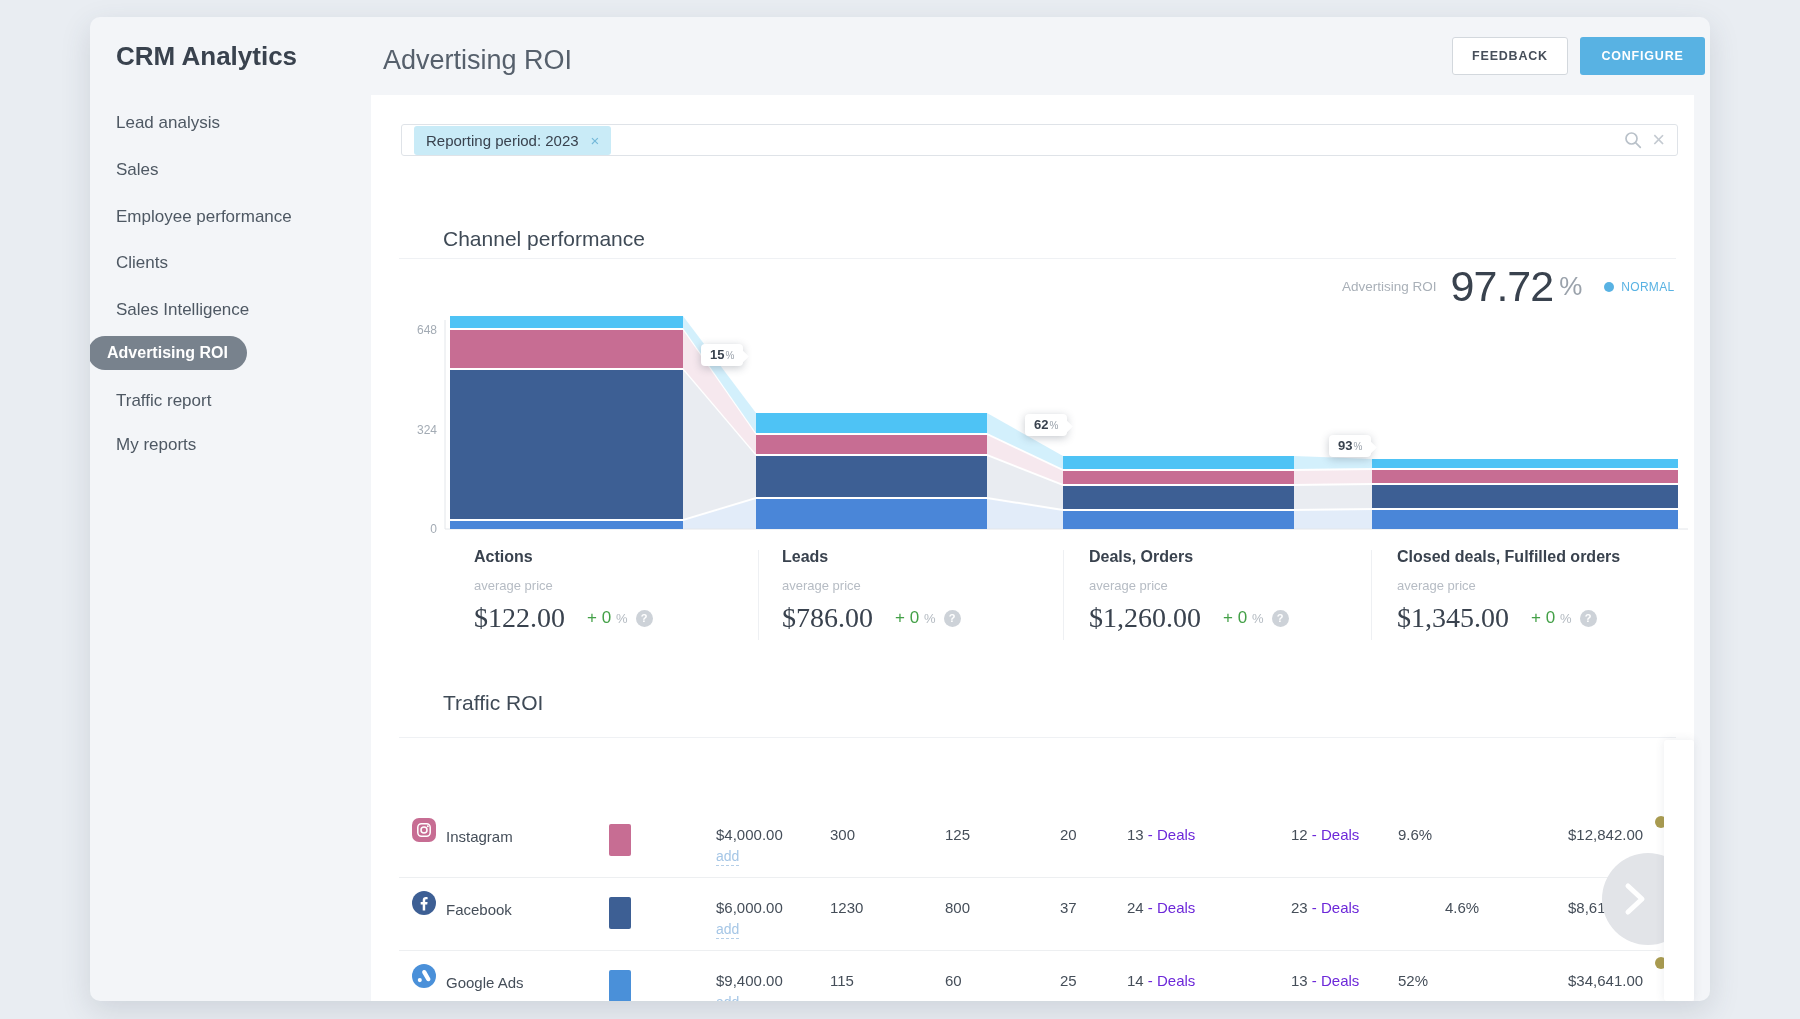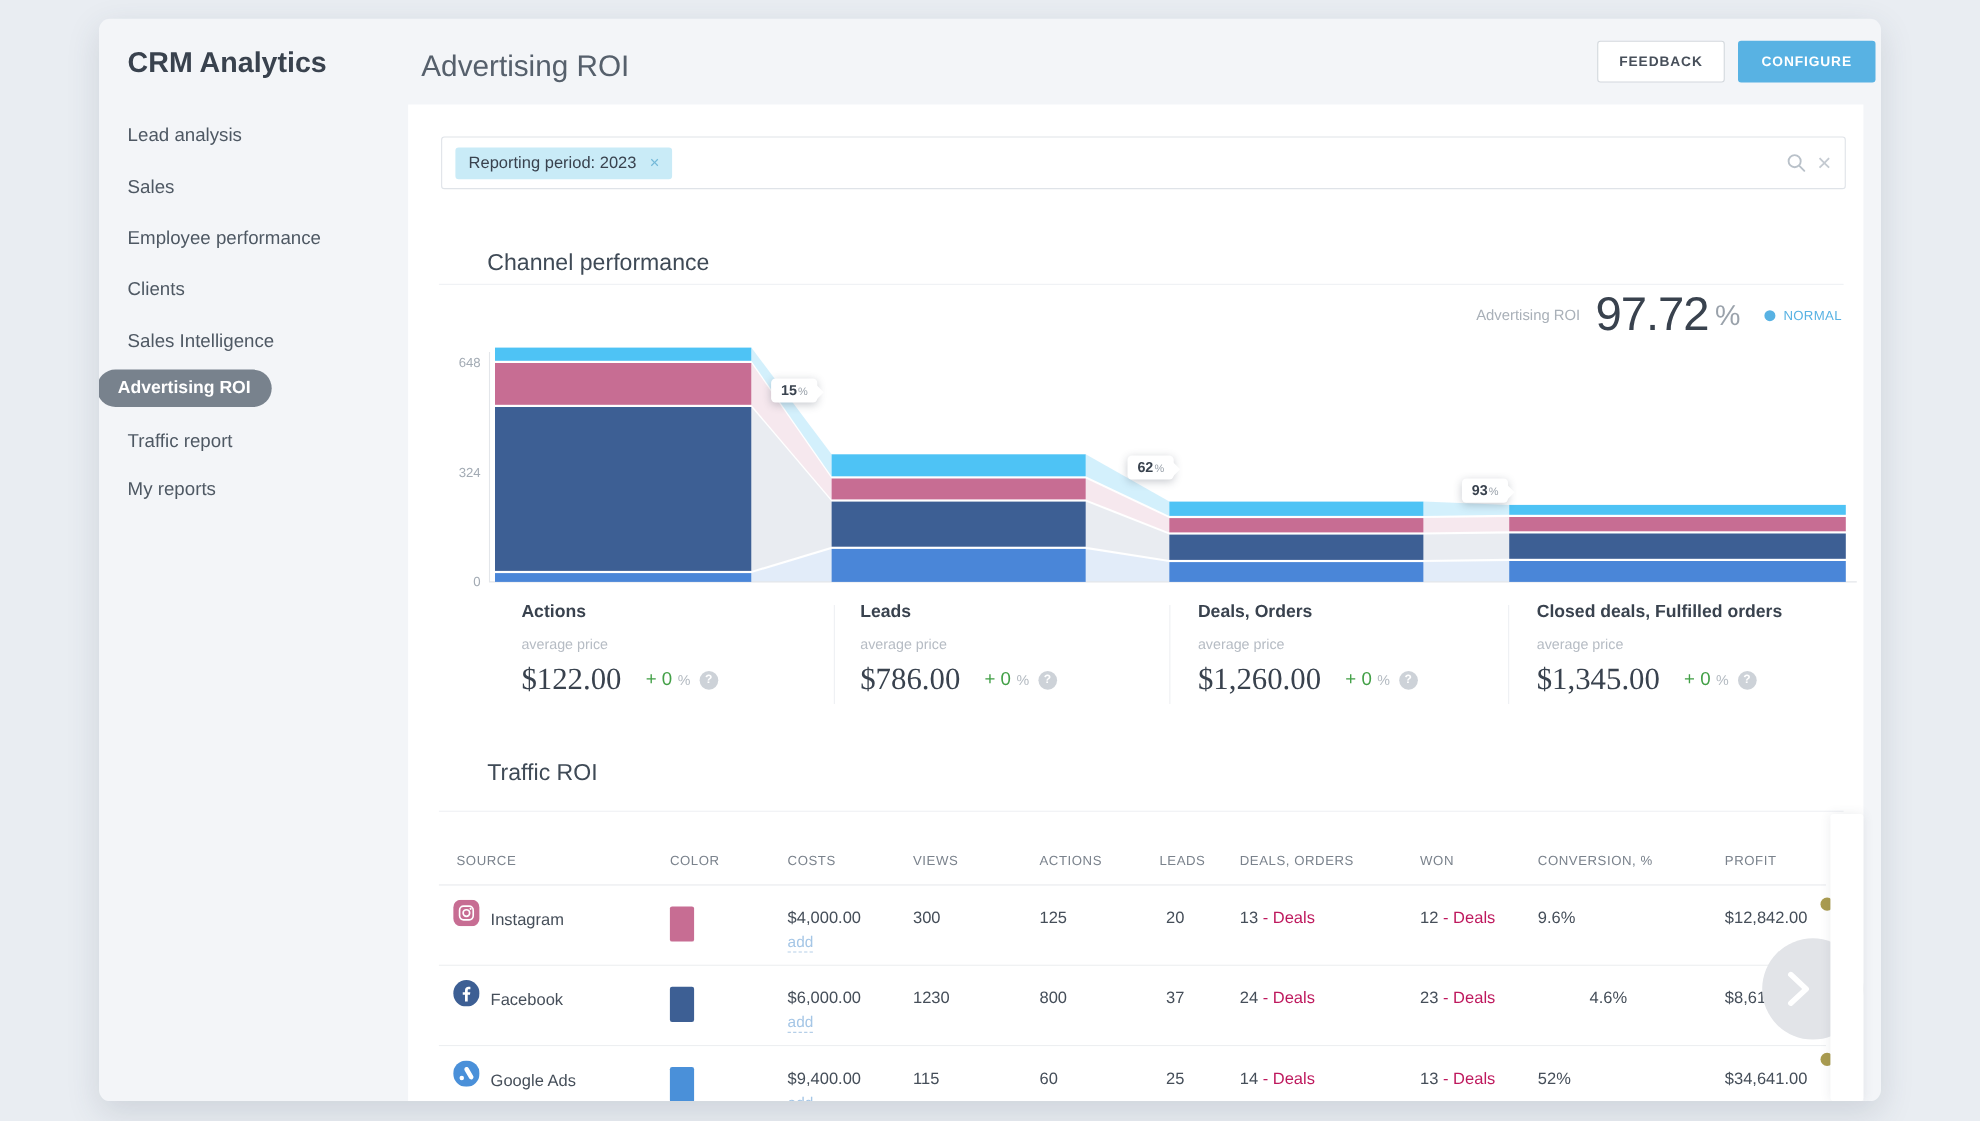--- a/index.html
+++ b/index.html
@@ -18,21 +18,21 @@
   
   .page-title{left:293px;top:28px;font-size:27px;color:#56606c;}
   .btn{height:38px;border-radius:3px;font-size:12.5px;font-weight:bold;letter-spacing:.8px;
        display:flex;align-items:center;justify-content:center;cursor:pointer;box-sizing:border-box;}
   .btn-feedback{left:1362px;top:20px;width:116px;background:#fff;border:1px solid #d3d8dd;color:#474f5a;}
   .btn-configure{left:1490px;top:20px;width:125px;background:#58b2e3;color:#fff;}
 
   
   .panel{left:281px;top:78px;width:1323px;height:906px;background:#fff;}
 
-  .filterbar{left:311px;top:107px;width:1277px;height:48px;background:#fff;border:1px solid #dfe3e8;
+  .filterbar{left:311px;top:107px;width:1277px;height:32px;background:#fff;border:1px solid #dfe3e8;
              border-radius:3px;box-sizing:border-box;display:flex;align-items:center;padding:0 12px;cursor:text;gap:12px;}
   .chip{background:#c9ebf7;border-radius:3px;padding:6px 12px;font-size:15px;color:#39424e;display:flex;align-items:center;}
   .chip-x{color:#73b8d8;font-size:15px;margin-left:12px;cursor:pointer;line-height:1;}
   .fb-icons{margin-left:auto;display:flex;align-items:center;gap:9px;}
   .clear-x{color:#c4cad1;font-size:22px;line-height:1;cursor:pointer;}
 
   .section-heading{font-size:21px;color:#3f4a56;margin-left:44px;}
   .hr{height:1px;background:#eff1f4;}
 
   
@@ -61,21 +61,21 @@
   .metric-unit{font-size:13px;color:#b3bac1;margin-left:5px;}
   .help{display:inline-block;width:17px;height:17px;border-radius:50%;background:#cdd2d8;color:#fff;
         font-size:11px;font-weight:bold;text-align:center;line-height:17px;margin-left:8px;cursor:pointer;}
   .vdiv{top:533px;width:1px;height:90px;background:#eef0f3;}
 
   
   .thead{left:309px;top:750px;width:1261px;height:37px;border-bottom:1px solid #e8eaed;}
   .th{position:absolute;top:8px;font-size:12px;color:#7a828c;letter-spacing:.5px;white-space:nowrap;}
   .trow{left:309px;width:1261px;height:73px;border-bottom:1px solid #edeff1;cursor:pointer;}
   .td{position:absolute;top:22px;font-size:15px;color:#454e59;white-space:nowrap;}
-  .td .muted{color:#be185d;text-align:right;}
+  .td .muted{color:#6d28d9;text-align:right;}
   .src-icon{position:absolute;left:13px;top:14px;width:24px;height:24px;}
   .src-name{position:absolute;left:47px;top:24px;font-size:15px;color:#454e59;}
   .swatch{position:absolute;left:210px;top:20px;width:22px;height:32px;border-radius:2px;}
   .add-link{position:absolute;left:317px;top:44px;font-size:14px;color:#a5c6e6;
             border-bottom:1px dashed #b5cfe8;cursor:pointer;line-height:1.2;}
 
   
   .next-circle{left:1512px;top:836px;width:92px;height:92px;border-radius:50%;background:#e2e4e8;
                z-index:4;display:flex;align-items:center;justify-content:center;cursor:pointer;}
   .next-circle svg{margin-right:26px;}
@@ -211,32 +211,20 @@
             <span class="metric-delta">+ 0</span>
             <span class="metric-unit">%</span>
             <span class="help">?</span>
           </div>
         </div>
       </div>
 
     <div class="abs section-heading" style="left:309px;top:674px;">Traffic ROI</div>
     <div class="abs hr" style="left:309px;top:720px;width:1277px;"></div>
 
-    <div class="abs thead" id="thead">
-        <div class="th" style="left: 16px;">SOURCE</div>
-        <div class="th" style="left: 210px;">COLOR</div>
-        <div class="th" style="left: 317px;">COSTS</div>
-        <div class="th" style="left: 431px;">VIEWS</div>
-        <div class="th" style="left: 546px;">ACTIONS</div>
-        <div class="th" style="left: 655px;">LEADS</div>
-        <div class="th" style="left: 728px;">DEALS, ORDERS</div>
-        <div class="th" style="left: 892px;">WON</div>
-        <div class="th" style="left: 999px;">CONVERSION, %</div>
-        <div class="th" style="left: 1169px;">PROFIT</div>
-      </div>
     <div id="tbody">
         <div class="abs trow" style="top: 787px;">
           <span class="src-icon"><svg width="24" height="24">
               <rect width="24" height="24" rx="7" fill="#c76d93"></rect>
               <rect x="5.8" y="5.8" width="12.4" height="12.4" rx="3.6" fill="none" stroke="#fff" stroke-width="1.5"></rect>
               <circle cx="12" cy="12" r="3" fill="none" stroke="#fff" stroke-width="1.5"></circle>
               <circle cx="15.8" cy="8.2" r="1" fill="#fff"></circle>
             </svg></span>
           <span class="src-name">Instagram</span>
           <span class="swatch" style="background: rgb(199, 109, 147);"></span>

